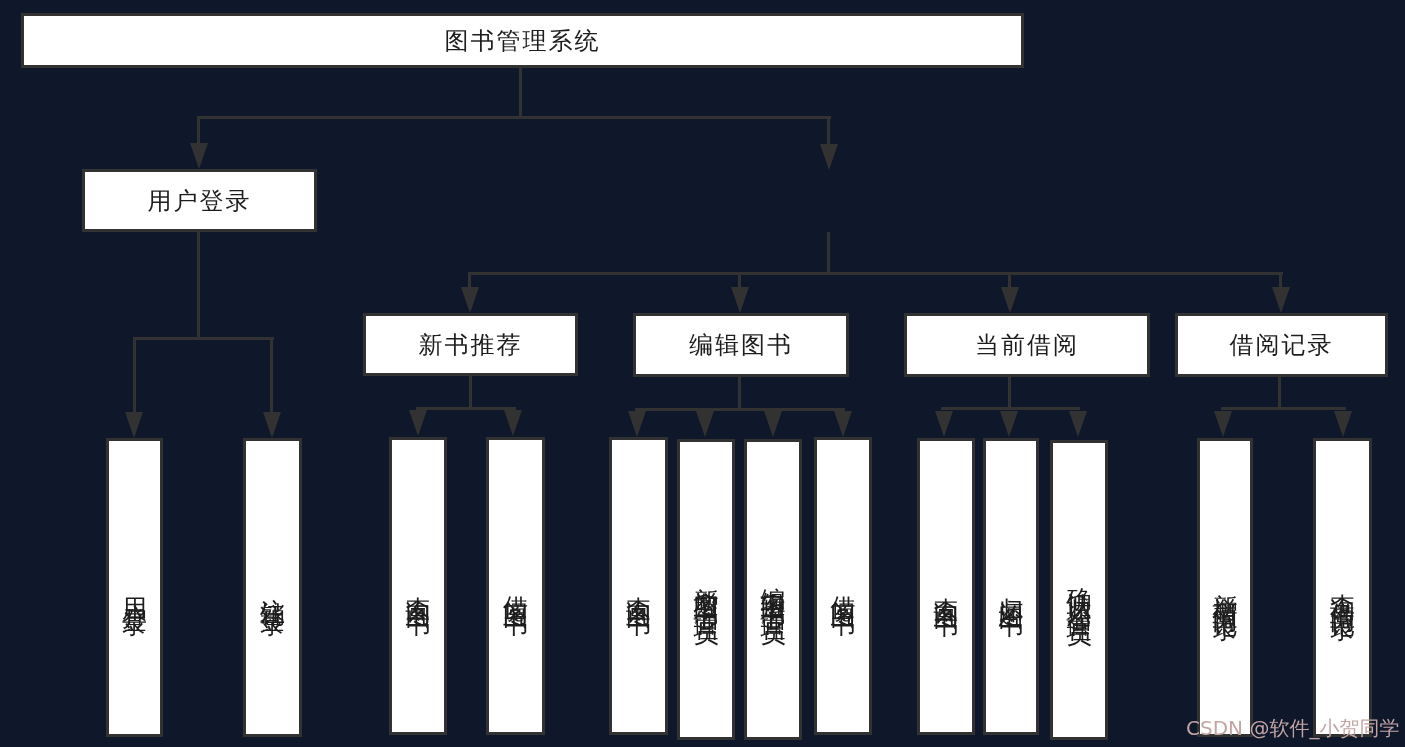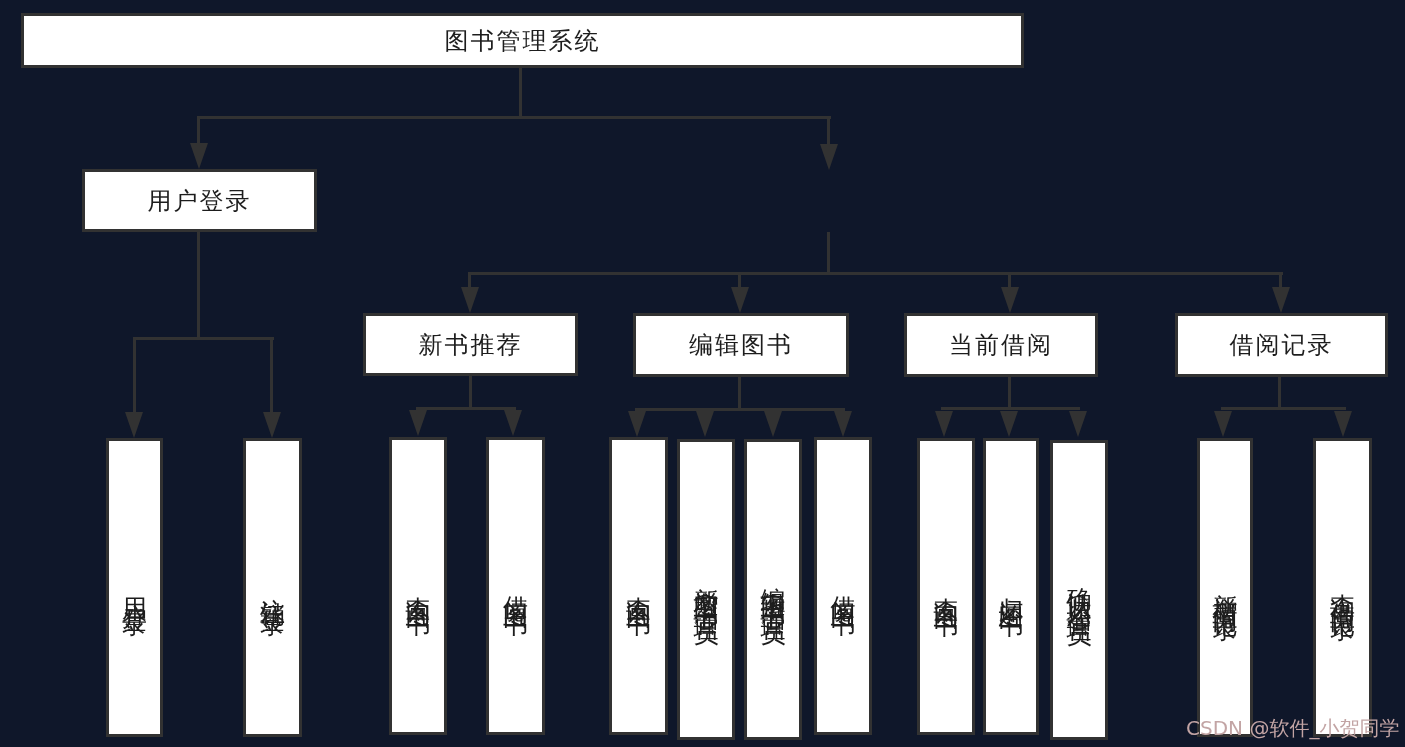--- a/index.html
+++ b/index.html
@@ -56,21 +56,21 @@
   <div class="arrow" style="left:461px;top:287px;"></div>
   <div class="vline" style="left:738px;top:275px;width:3px;height:12px;"></div>
   <div class="arrow" style="left:731px;top:287px;"></div>
   <div class="vline" style="left:1008px;top:275px;width:3px;height:12px;"></div>
   <div class="arrow" style="left:1001px;top:287px;"></div>
   <div class="vline" style="left:1279px;top:275px;width:3px;height:12px;"></div>
   <div class="arrow" style="left:1272px;top:287px;"></div>
 
   <div class="box hlabel" style="left:363px;top:313px;width:215px;height:63px;">新书推荐</div>
   <div class="box hlabel" style="left:633px;top:313px;width:216px;height:64px;">编辑图书</div>
-  <div class="box hlabel" style="left:904px;top:313px;width:194px;height:64px;">当前借阅</div>
+  <div class="box hlabel" style="left:904px;top:313px;width:246px;height:64px;">当前借阅</div>
   <div class="box hlabel" style="left:1175px;top:313px;width:213px;height:64px;">借阅记录</div>
 
   <div class="vline" style="left:469px;top:376px;width:3px;height:34px;"></div>
   <div class="hline" style="left:416px;top:407px;width:100px;height:3px;"></div>
   <div class="arrow" style="left:409px;top:410px;"></div>
   <div class="arrow" style="left:504px;top:410px;"></div>
 
   <div class="vline" style="left:738px;top:377px;width:3px;height:34px;"></div>
   <div class="hline" style="left:635px;top:408px;width:210px;height:3px;"></div>
   <div class="arrow" style="left:628px;top:411px;"></div>

